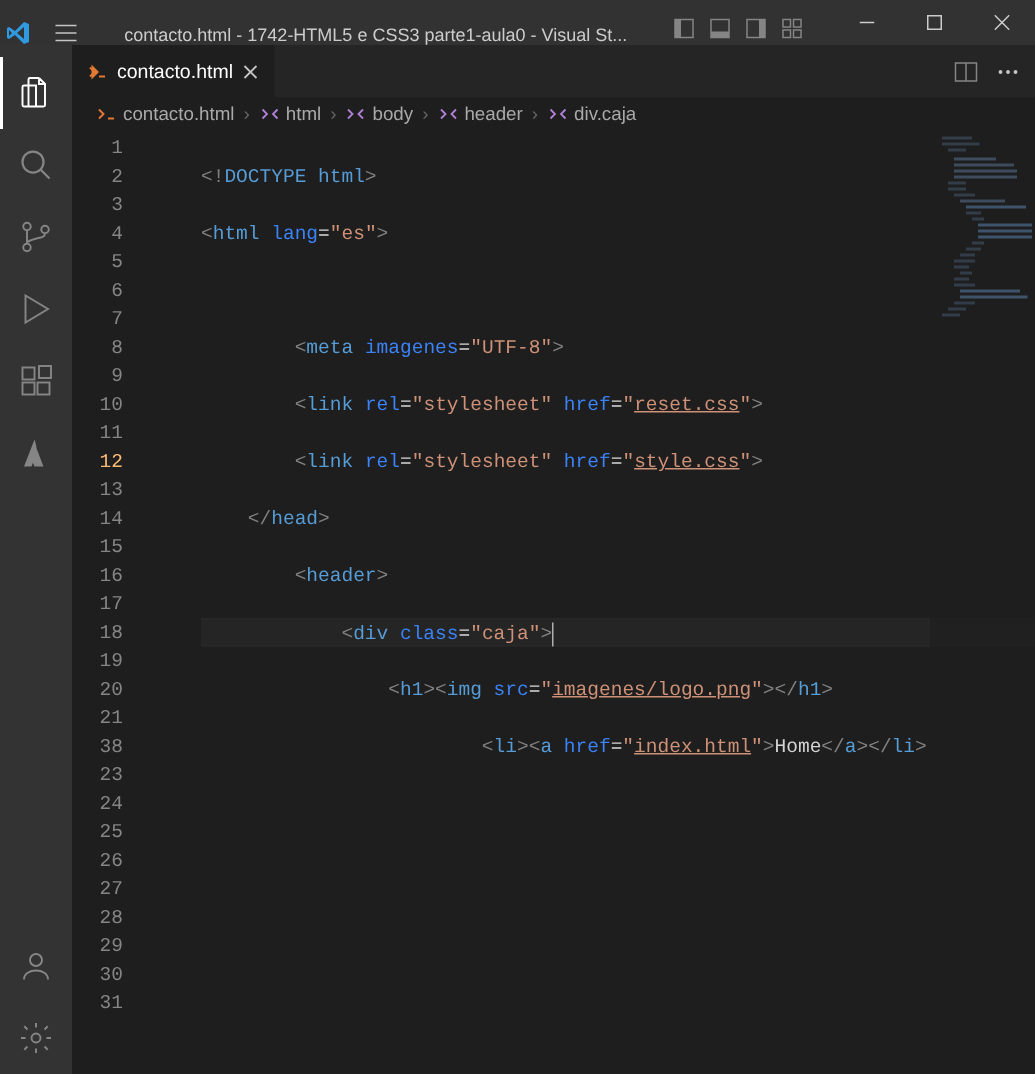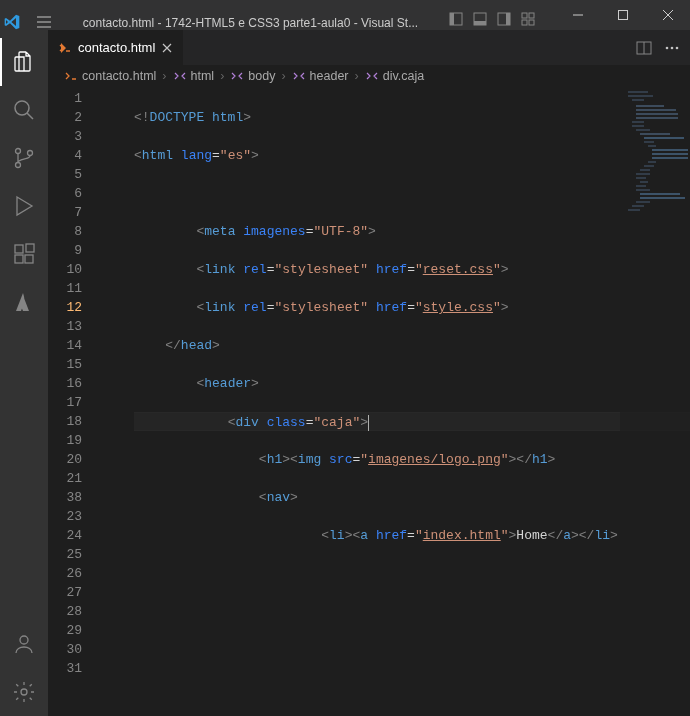--- a/index.html
+++ b/index.html
@@ -355,21 +355,20 @@
 <div class="line"><span class="c-gray">&lt;!</span><span class="c-doctype">DOCTYPE</span><span class="c-doctype"> html</span><span class="c-gray">&gt;</span></div>
 <div class="line"><span class="c-gray">&lt;</span><span class="c-tag">html</span><span class="c-attr"> lang</span><span class="c-text">=</span><span class="c-str">"es"</span><span class="c-gray">&gt;</span></div>
 <div class="line"></div>
 <div class="line">        <span class="c-gray">&lt;</span><span class="c-tag">meta</span><span class="c-attr"> imagenes</span><span class="c-text">=</span><span class="c-str">"UTF-8"</span><span class="c-gray">&gt;</span></div>
 <div class="line">        <span class="c-gray">&lt;</span><span class="c-tag">link</span><span class="c-attr"> rel</span><span class="c-text">=</span><span class="c-str">"stylesheet"</span><span class="c-attr"> href</span><span class="c-text">=</span><span class="c-str">"</span><span class="c-link">reset.css</span><span class="c-str">"</span><span class="c-gray">&gt;</span></div>
 <div class="line">        <span class="c-gray">&lt;</span><span class="c-tag">link</span><span class="c-attr"> rel</span><span class="c-text">=</span><span class="c-str">"stylesheet"</span><span class="c-attr"> href</span><span class="c-text">=</span><span class="c-str">"</span><span class="c-link">style.css</span><span class="c-str">"</span><span class="c-gray">&gt;</span></div>
 <div class="line">    <span class="c-gray">&lt;/</span><span class="c-tag">head</span><span class="c-gray">&gt;</span></div>
 <div class="line">        <span class="c-gray">&lt;</span><span class="c-tag">header</span><span class="c-gray">&gt;</span></div>
 <div class="line hl">            <span class="c-gray">&lt;</span><span class="c-tag">div</span><span class="c-attr"> class</span><span class="c-text">=</span><span class="c-str">"caja"</span><span class="c-gray">&gt;</span><span class="cursor"></span></div>
 <div class="line">                <span class="c-gray">&lt;</span><span class="c-tag">h1</span><span class="c-gray">&gt;&lt;</span><span class="c-tag">img</span><span class="c-attr"> src</span><span class="c-text">=</span><span class="c-str">"</span><span class="c-link">imagenes/logo.png</span><span class="c-str">"</span><span class="c-gray">&gt;&lt;/</span><span class="c-tag">h1</span><span class="c-gray">&gt;</span></div>
-<div class="line">                <span class="c-gray">&lt;</span><span class="c-tag">nav</span><span class="c-gray">&gt;</span></div>
 <div class="line">                        <span class="c-gray">&lt;</span><span class="c-tag">li</span><span class="c-gray">&gt;&lt;</span><span class="c-tag">a</span><span class="c-attr"> href</span><span class="c-text">=</span><span class="c-str">"</span><span class="c-link">index.html</span><span class="c-str">"</span><span class="c-gray">&gt;</span><span class="c-text">Home</span><span class="c-gray">&lt;/</span><span class="c-tag">a</span><span class="c-gray">&gt;&lt;/</span><span class="c-tag">li</span><span class="c-gray">&gt;</span></div>
 
 
 
 
 
 
 
 
 

